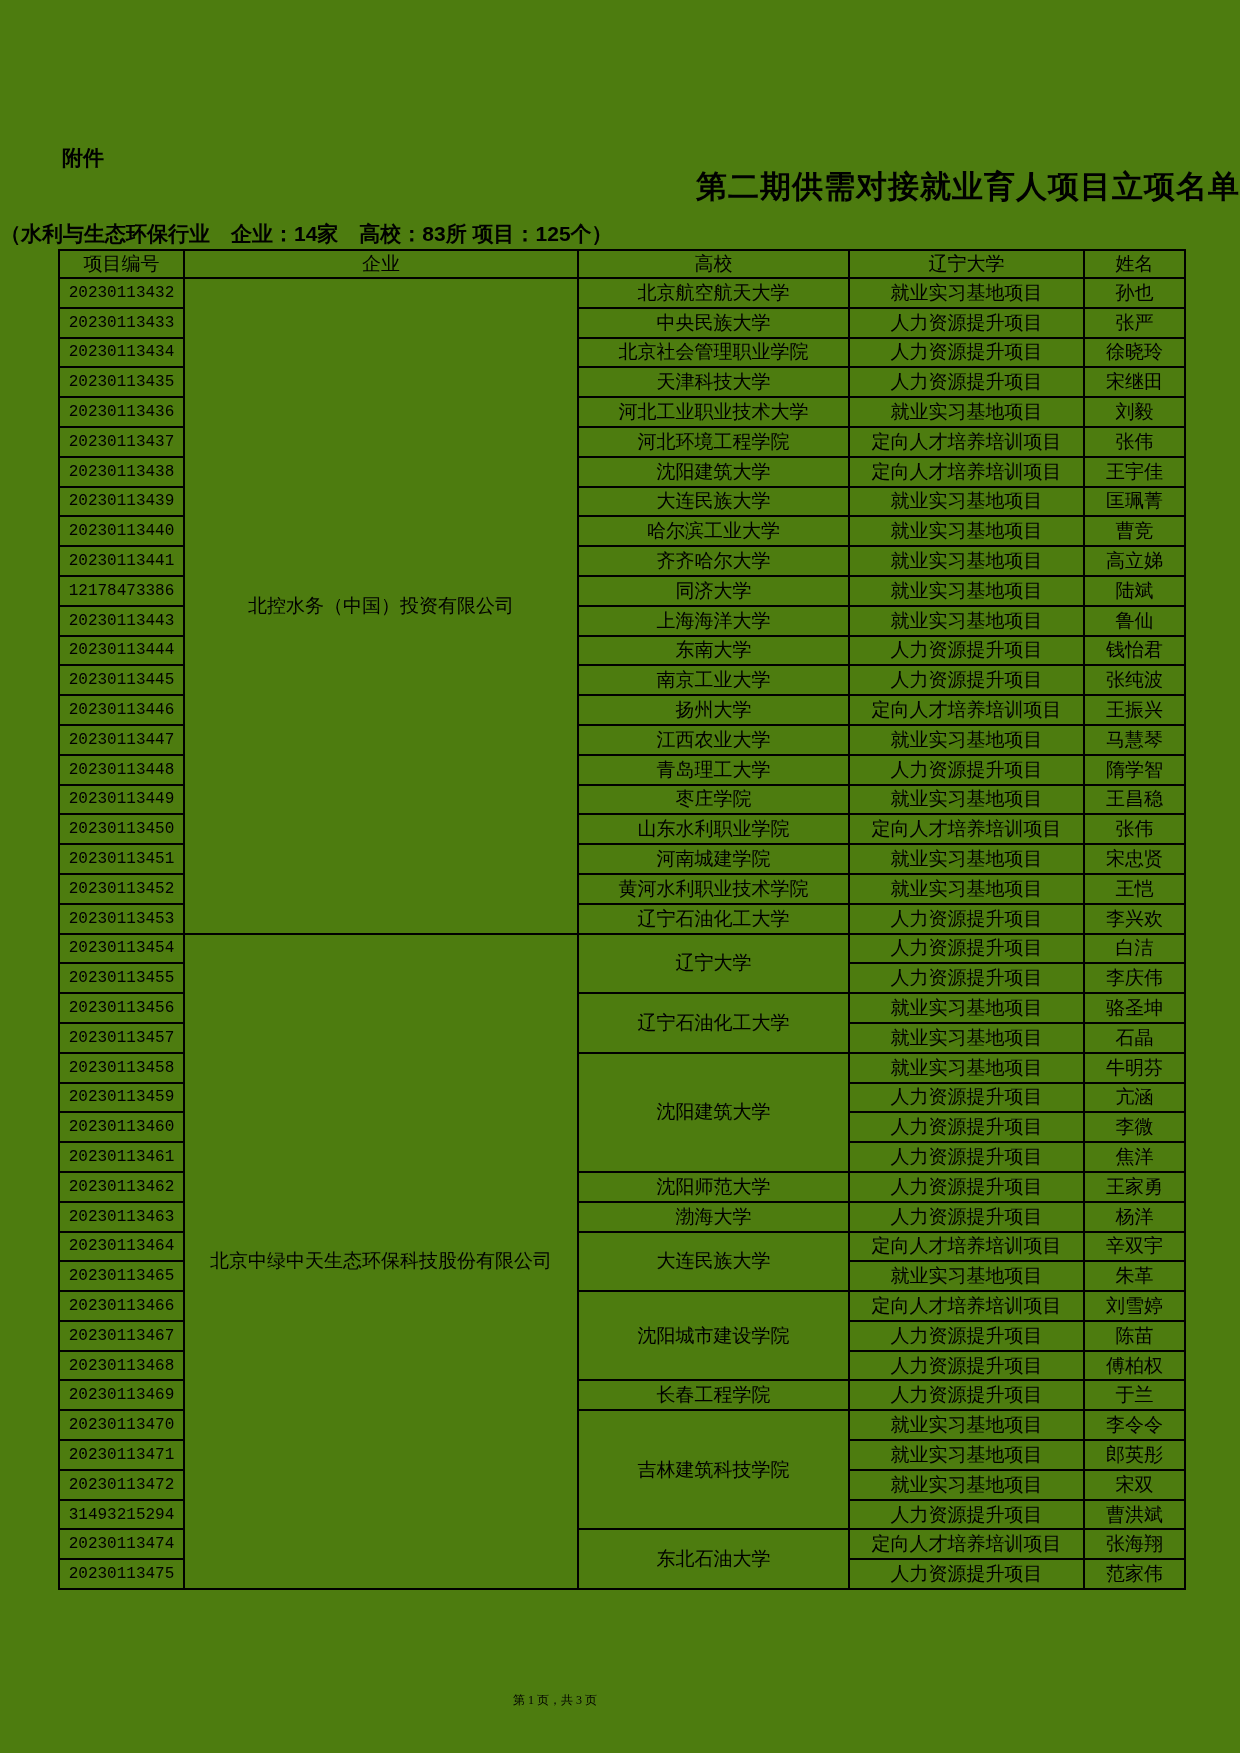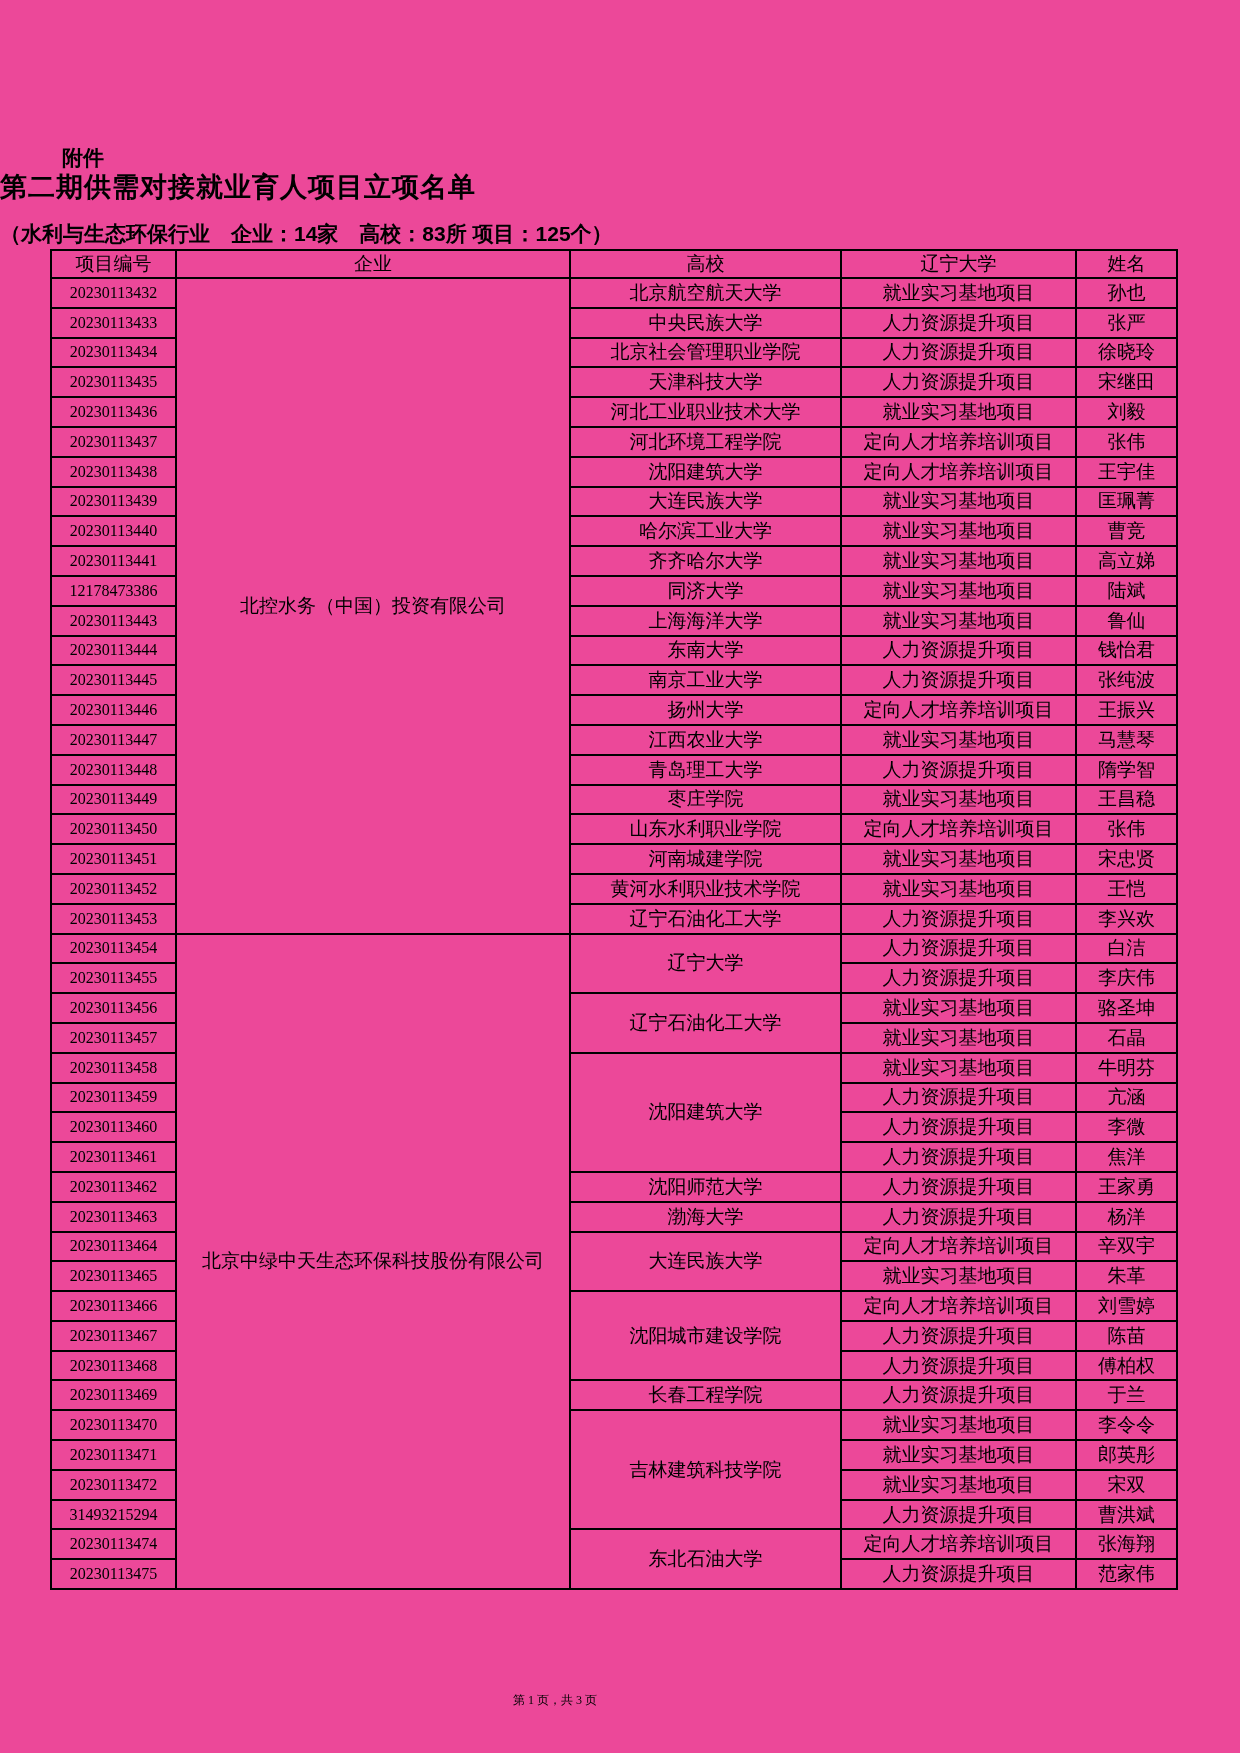--- a/index.html
+++ b/index.html
@@ -1,64 +1,64 @@
 <!DOCTYPE html>
 <html><head>
 <meta charset="utf-8">
 <style>
   html, body { margin: 0; padding: 0; background: #ffffff; }
   .page {
     position: relative;
     width: 1240px;
     height: 1753px;
-    background: #ec4899;
+    background: #4d7c0f;
     color: #000000;
     font-family: "Liberation Serif", serif;
     overflow: hidden;
   }
   .attachment-label {
     position: absolute;
     left: 62px;
     top: 146px;
     font-family: "Liberation Sans", sans-serif;
     font-weight: bold;
     font-size: 21px;
     line-height: 24px;
   }
   .doc-title {
     position: absolute;
     left: 0;
     top: 170px;
     width: 1240px;
-    text-align: left;
+    text-align: right;
     font-family: "Liberation Sans", sans-serif;
     font-weight: bold;
-    font-size: 27px;
+    font-size: 31px;
     line-height: 34px;
     letter-spacing: 1px;
   }
   .doc-subtitle {
     position: absolute;
     left: 0;
     top: 222px;
     width: 1240px;
     text-align: left;
     font-family: "Liberation Sans", sans-serif;
     font-weight: bold;
     font-size: 21px;
     line-height: 24px;
   }
   table.project-table {
     position: absolute;
-    left: 50px;
+    left: 58px;
     top: 249px;
     width: 1126px;
     border-collapse: collapse;
     table-layout: fixed;
-    font-family: Liberation Serif, serif;
+    font-family: Liberation Mono, monospace;
     font-size: 19px;
     color: #000;
   }
   table.project-table th,
   table.project-table td {
     border: 2px solid #000000;
     text-align: center;
     vertical-align: middle;
     padding: 0 2px;
     overflow: hidden;

